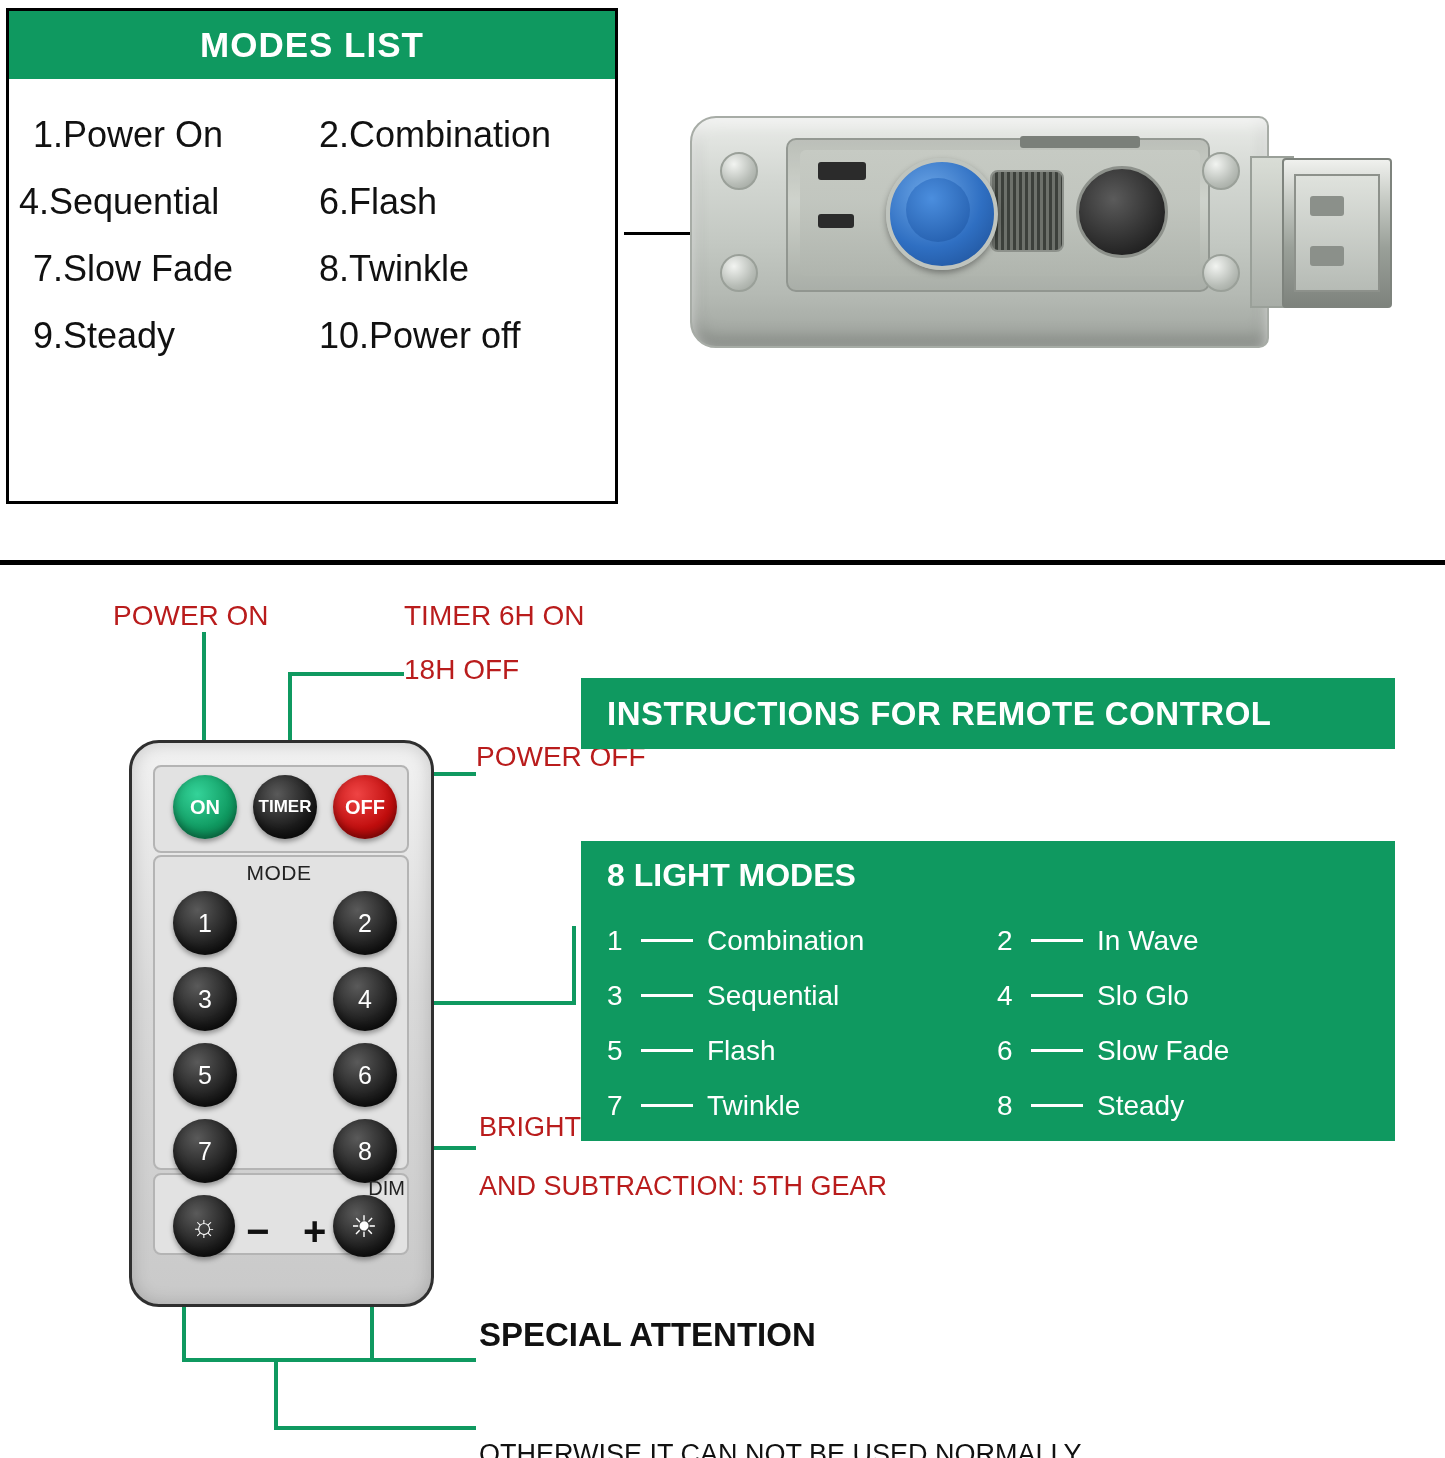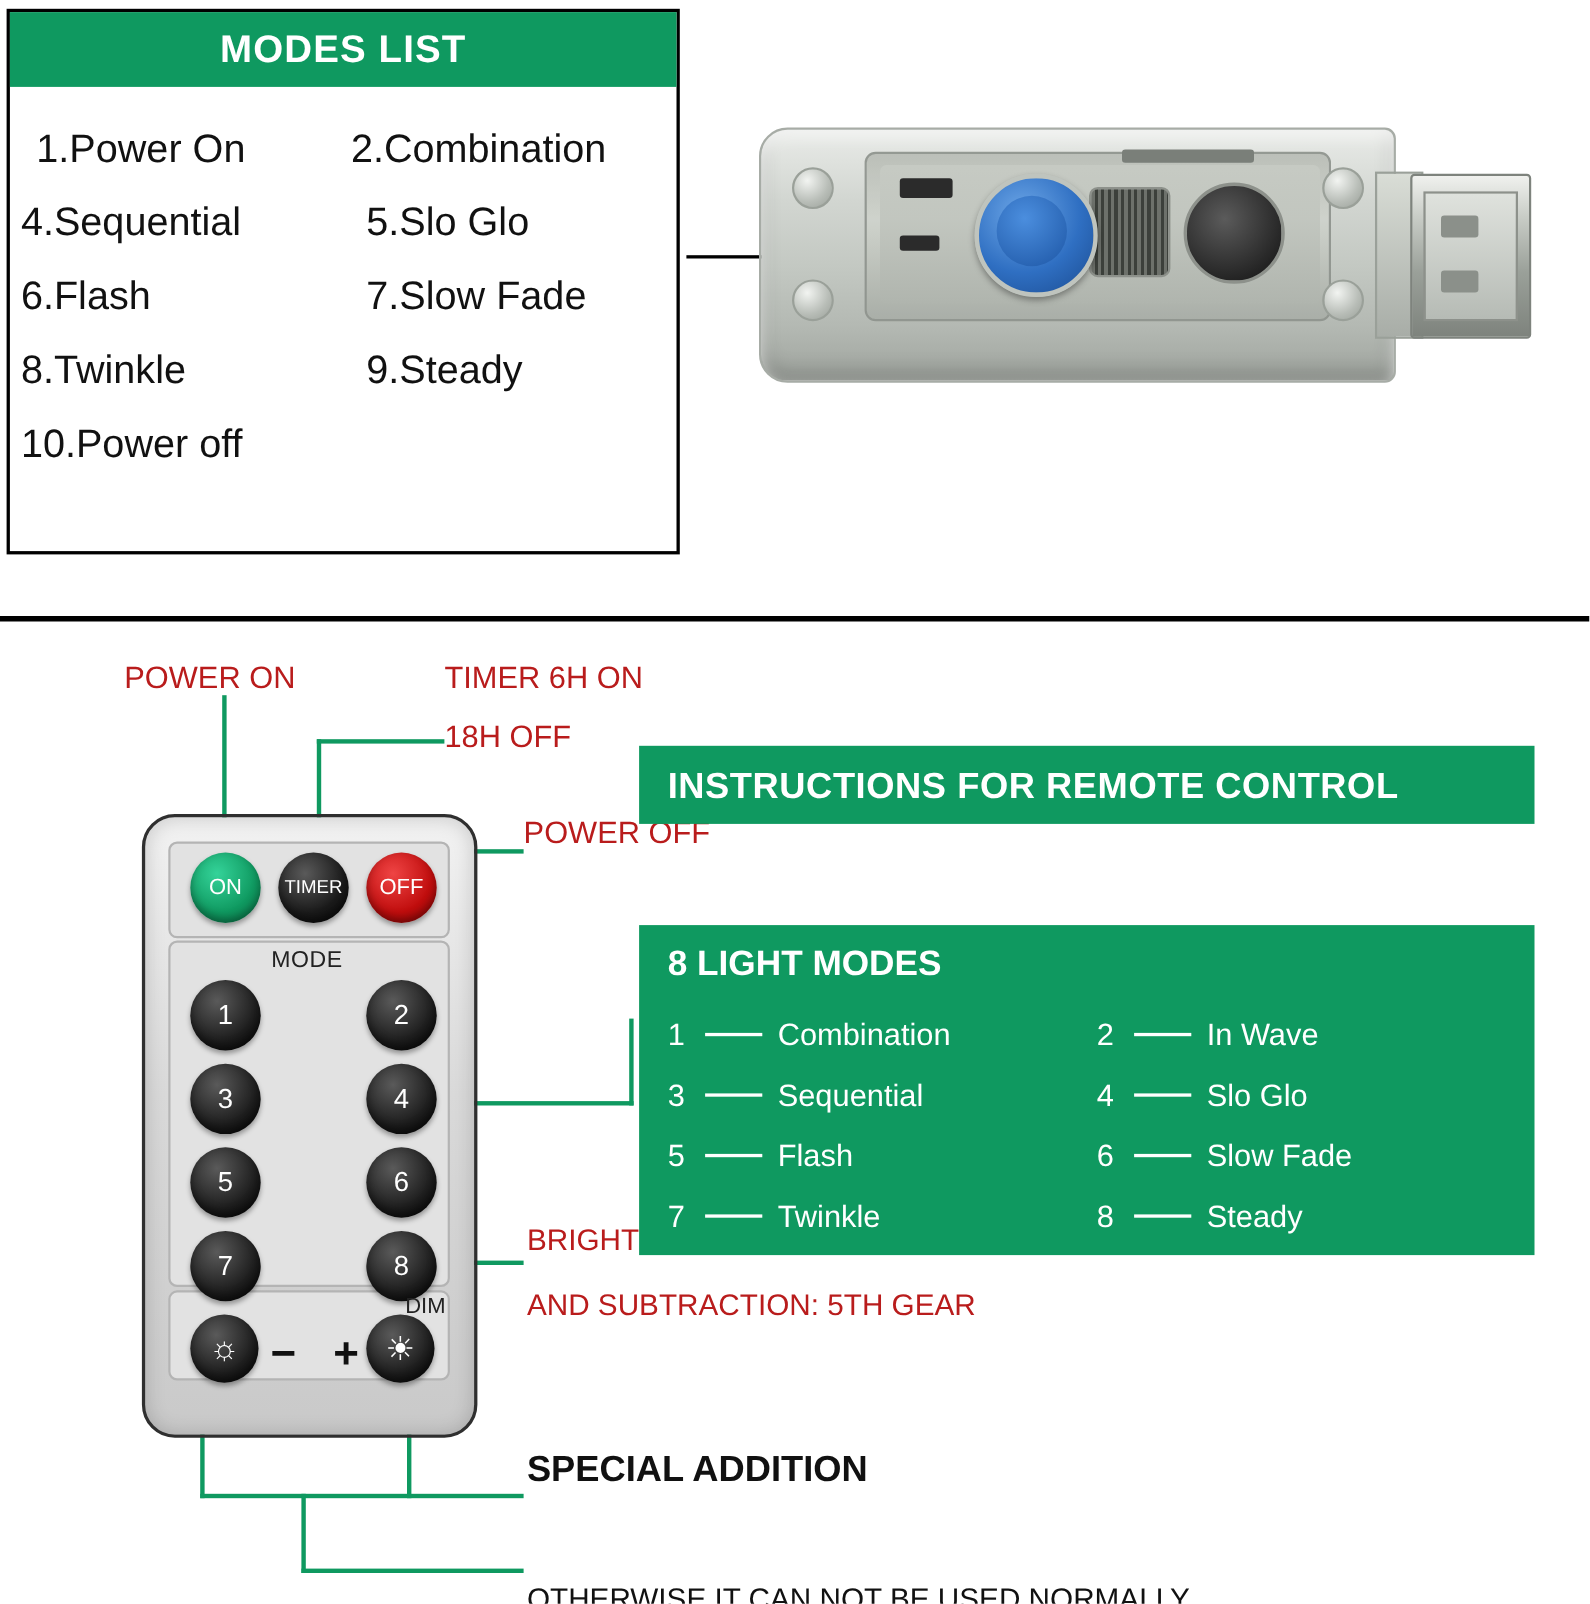--- a/index.html
+++ b/index.html
@@ -234,21 +234,21 @@
   #panel-mode  { left: 21px; top: 112px; width: 252px; height: 311px; }
   #panel-dim   { left: 21px; top: 430px; width: 252px; height: 78px; }
 
   .rbtn {
     position: absolute;
     border-radius: 50%;
     display: flex;
     align-items: center;
     justify-content: center;
     color: #fff;
-    font-weight: normal;
+    font-weight: bold;
     box-shadow: 0 3px 5px rgba(0,0,0,.35), inset 0 -4px 8px rgba(0,0,0,.35);
   }
   .rbtn-on    { left: 41px;  top: 32px; width: 64px; height: 64px; background: radial-gradient(circle at 38% 30%, #34d399, #0f9960 60%, #0b7a4b); font-size: 20px; }
   .rbtn-timer { left: 121px; top: 32px; width: 64px; height: 64px; background: radial-gradient(circle at 38% 30%, #5a5a5a, #1a1a1a 60%, #000); font-size: 17px; }
   .rbtn-off   { left: 201px; top: 32px; width: 64px; height: 64px; background: radial-gradient(circle at 38% 30%, #ef4444, #c00d0d 60%, #8f0606); font-size: 20px; }
 
   #mode-label {
     position: absolute;
     left: 21px; top: 118px;
     width: 252px;
@@ -385,21 +385,20 @@
 <div id="top-section">
 
   <div id="modes-card">
     <div id="modes-header">
       <span class="txt">MODES LIST</span>
     </div>
     <div id="modes-grid">
       <div class="mode-item mode-col-left">1.Power On</div>
       <div class="mode-item mode-col-right">2.Combination</div>
       <div class="mode-item mode-col-right">4.Sequential</div>
-      <div class="mode-item mode-col-left">5.Slo Glo</div>
       <div class="mode-item mode-col-right">6.Flash</div>
       <div class="mode-item mode-col-left">7.Slow Fade</div>
       <div class="mode-item mode-col-right">8.Twinkle</div>
       <div class="mode-item mode-col-left">9.Steady</div>
       <div class="mode-item mode-col-right">10.Power off</div>
     </div>
   </div>
 
   <div id="usb-pointer"></div>
   <div id="usb-pointer-dot"></div>
@@ -526,15 +525,15 @@
       </div>
       <div class="lm-item">
         <span class="lm-num">8</span>
         <span class="lm-dash"></span>
         <span>Steady</span>
       </div>
 
     </div>
   </div>
 
-  <div id="special-title">SPECIAL ADDITION</div>
+  <div id="special-title">SPECIAL ATTENTION</div>
   <div id="special-l2">OTHERWISE IT CAN NOT BE USED NORMALLY</div>
 </div>
 
 </body></html>

